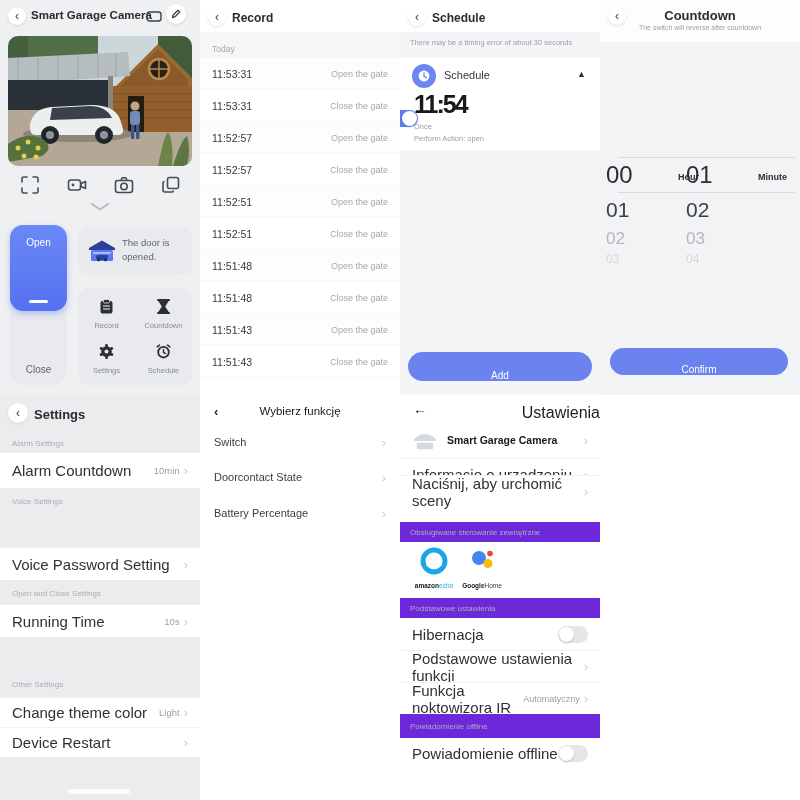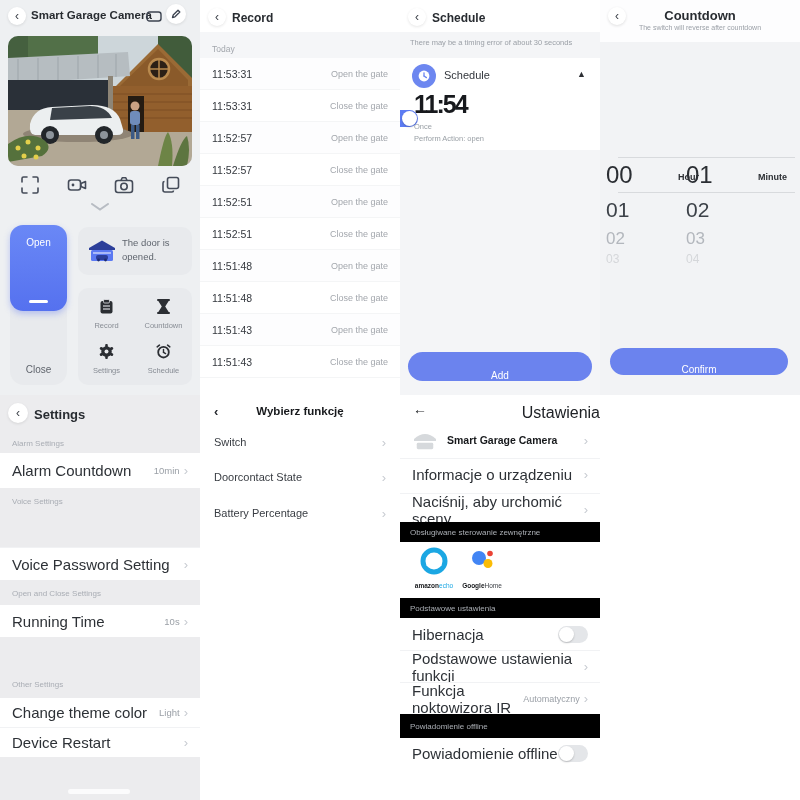--- a/index.html
+++ b/index.html
@@ -41,21 +41,21 @@
   .cd-num{position:absolute;text-align:left;color:#2b2e33;font-weight:500}
   .cd-unit{position:absolute;font-size:9px;font-weight:600;color:#2b2e33}
   
   #p-settings{left:0;top:395px;height:405px;background:#ececee}
   
   #p-functions{left:200px;top:395px;height:405px;background:#fff}
   .fn-row{position:absolute;left:0;width:200px;height:30px;display:flex;align-items:center;justify-content:space-between;padding:0 14px;box-sizing:border-box}
   .fn-row .lbl{font-size:11px;color:#393d43}
   
   #p-ustawienia{left:400px;top:395px;height:405px;background:#fff}
-  .u-band{position:absolute;left:0;width:200px;background:#000000}
+  .u-band{position:absolute;left:0;width:200px;background:#6d28d9}
   .u-band span{position:absolute;left:10px;font-size:8px;color:#abafb5}
   
   #p-blank{left:600px;top:395px;height:405px;background:#fff}
 </style>
 </head>
 <body>
 
 <div id="app">
 
   <div id="p-camera" class="panel">
@@ -361,21 +361,21 @@
     </div>
     <div class="row divider-top" style="top:332px;height:30px">
       <span class="lbl">Device Restart</span>
       <span class="chev">›</span>
     </div>
     <div class="abs" style="left:68px;top:394px;width:62px;height:5px;border-radius:3px;background:#fbfbfc"></div>
   </div>
 
   <div id="p-functions" class="panel">
     <div class="abs" style="left:14px;top:9px;font-size:13px;font-weight:700;color:#26292e">‹</div>
-    <div class="abs" style="left:0;top:10px;width:200px;text-align:center;font-size:11.5px;font-weight:700;color:#17191c">Wybierz funkcję</div>
+    <div class="abs" style="left:0;top:10px;width:200px;text-align:center;font-size:11.5px;font-weight:400;color:#17191c">Wybierz funkcję</div>
     <div class="fn-row" style="top:32px">
       <span class="lbl">Switch</span>
       <span class="chev">›</span>
     </div>
     <div class="fn-row" style="top:67px">
       <span class="lbl">Doorcontact State</span>
       <span class="chev">›</span>
     </div>
     <div class="fn-row" style="top:103px">
       <span class="lbl">Battery Percentage</span>
@@ -394,21 +394,21 @@
           <rect x="5" y="15" width="18" height="7" rx="1.5" fill="#d6d9dc"></rect>
         </svg>
         <span style="font-size:10.5px;font-weight:700;color:#17191c">Smart Garage Camera</span>
       </span>
       <span class="chev">›</span>
     </div>
     <div class="row divider-top" style="top:63px;height:32px">
       <span class="lbl">Informacje o urządzeniu</span>
       <span class="chev">›</span>
     </div>
-    <div class="row divider-top" style="top:98px;height:32px">
+    <div class="row divider-top" style="top:80px;height:32px">
       <span class="lbl">Naciśnij, aby urchomić sceny</span>
       <span class="chev">›</span>
     </div>
 
     <div class="u-band" style="top:127px;height:20px">
         <span style="top:6px">Obsługiwane sterowanie zewnętrzne</span>
       </div>
 
     <div class="abs" style="left:0;top:147px;width:200px;height:56px;background:#fff">
       <div class="abs" style="left:14px;top:4px;width:40px;text-align:center">

